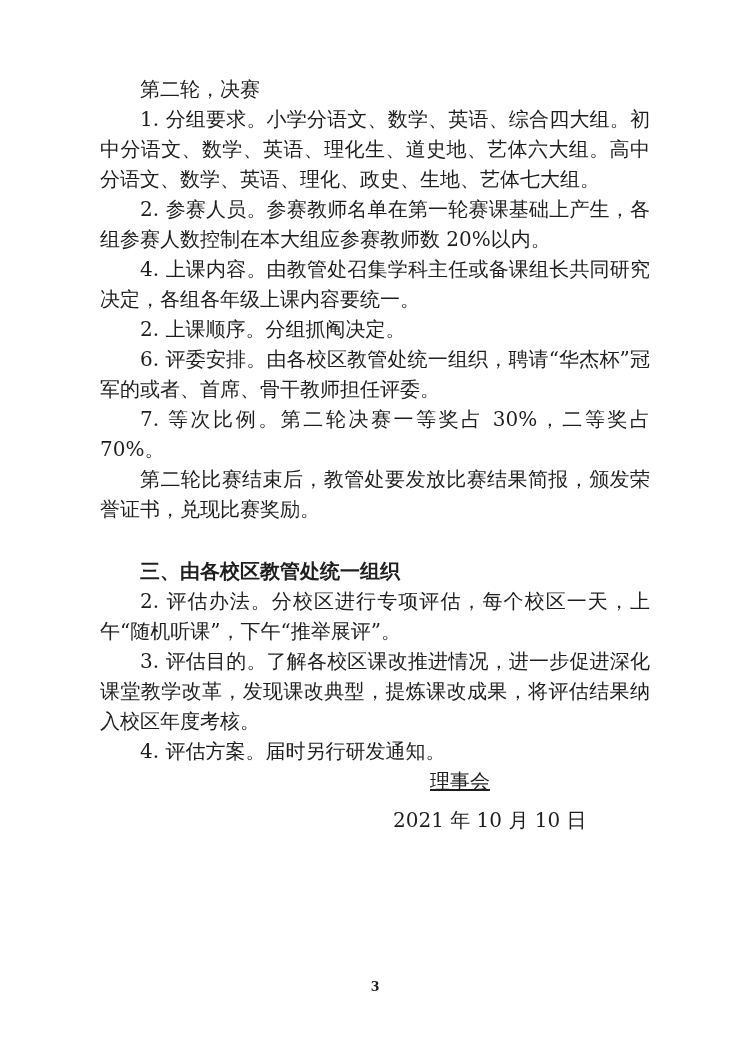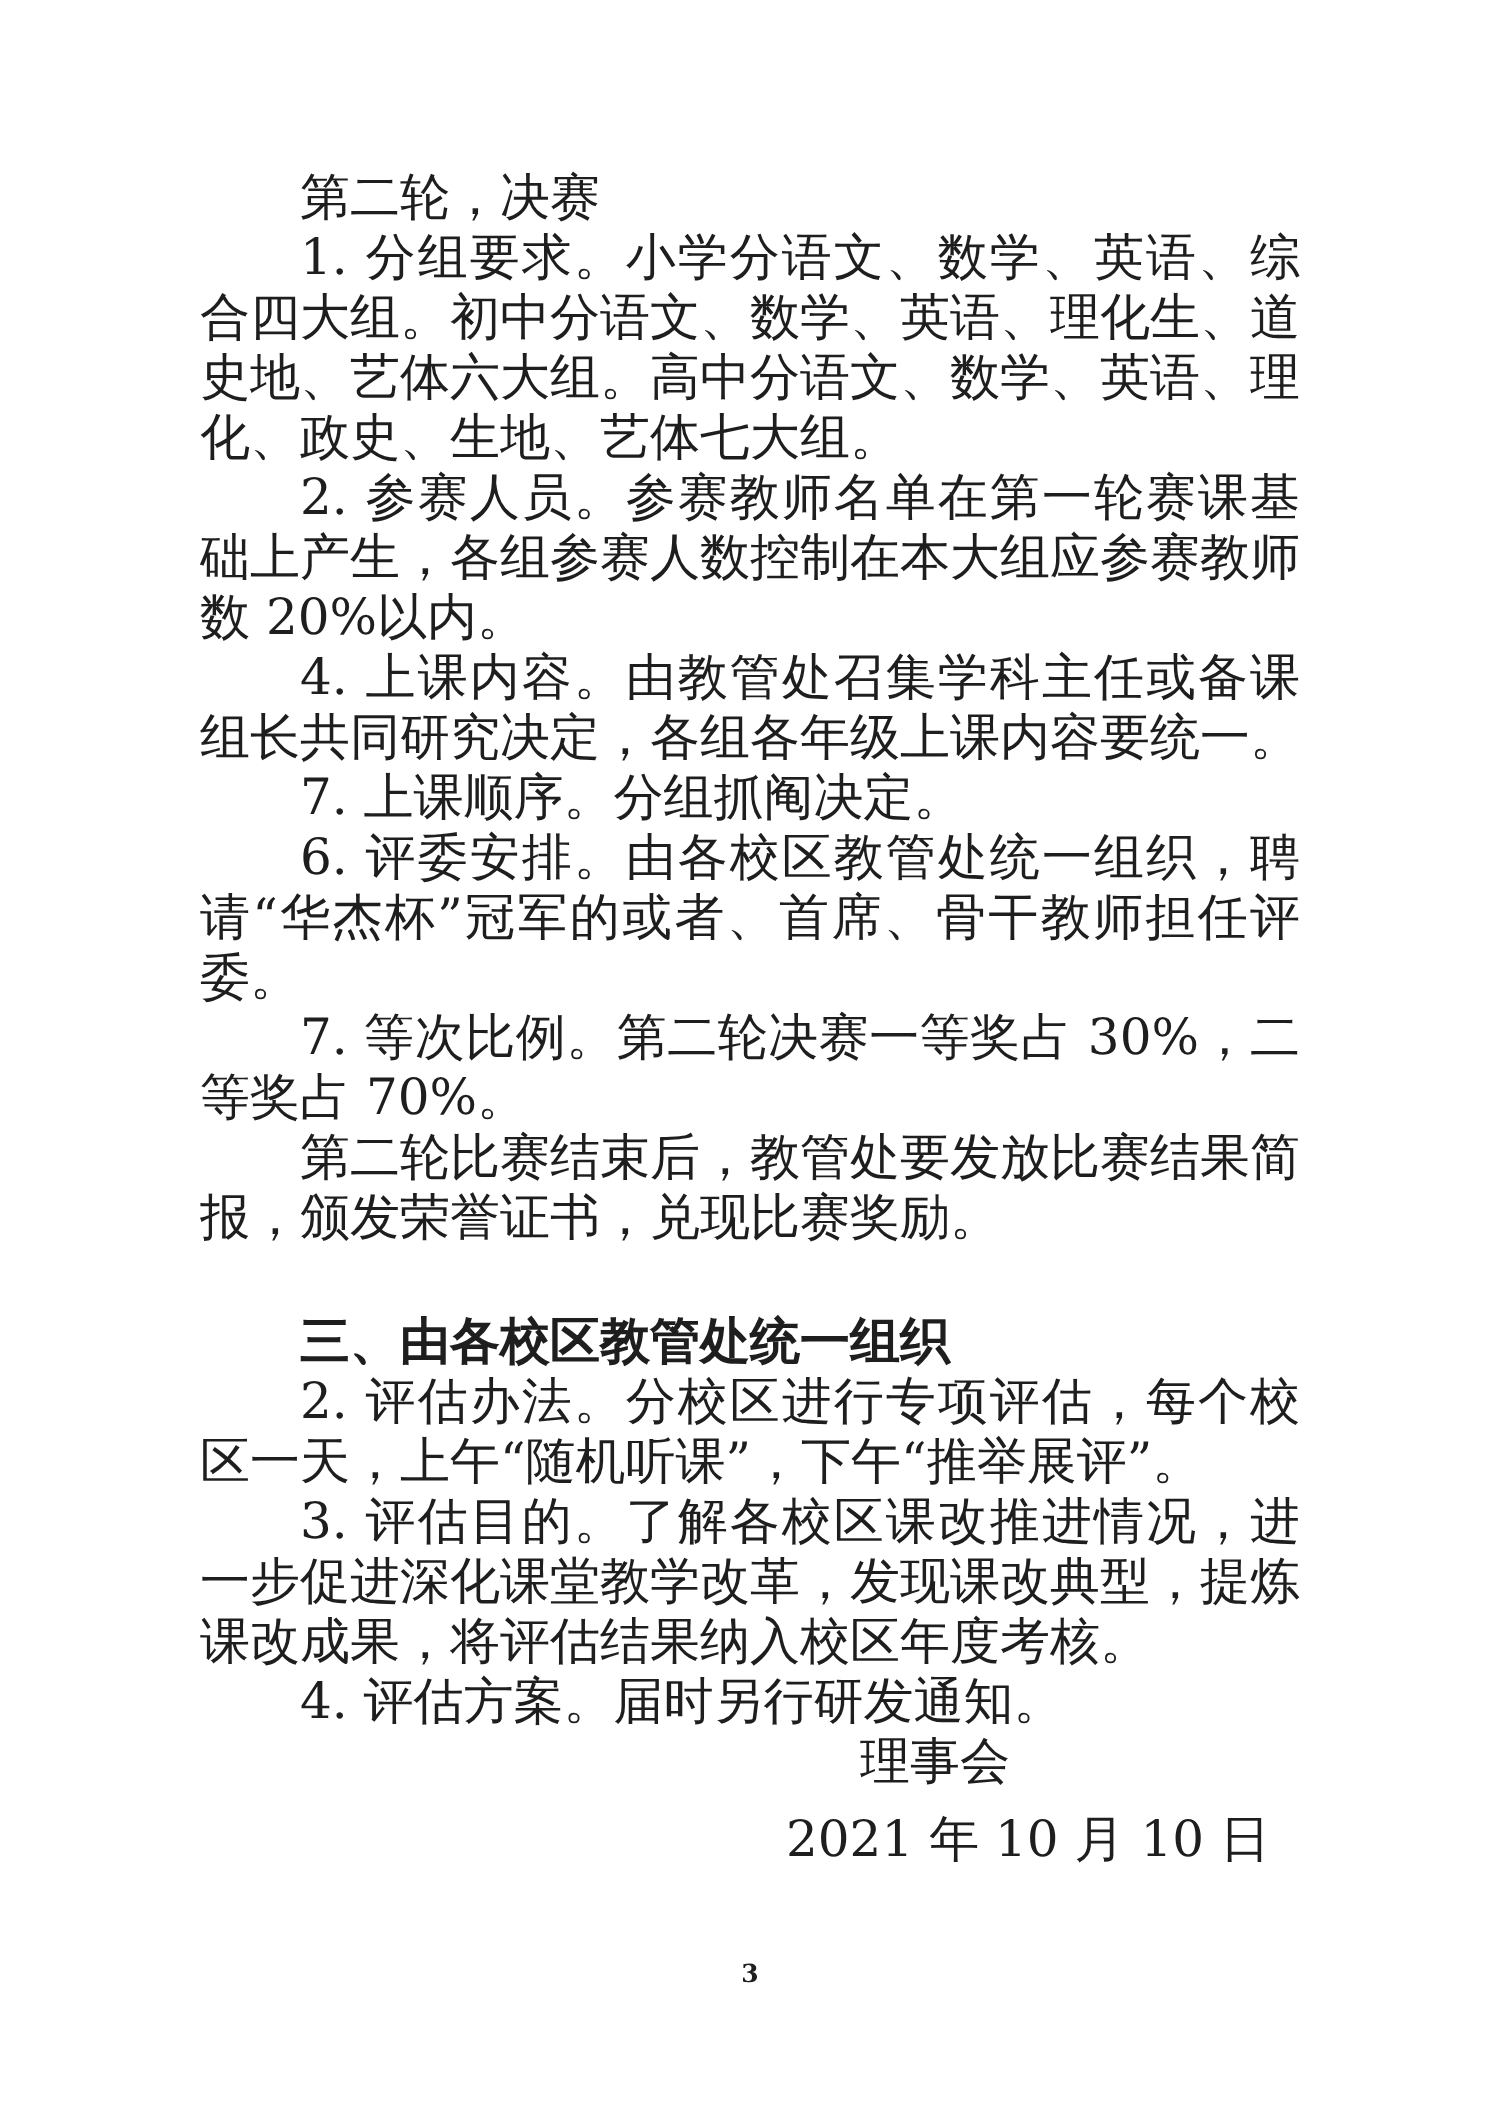--- a/index.html
+++ b/index.html
@@ -12,43 +12,44 @@
     width: 750px;
     height: 1061px;
     background: #ffffff;
     color: #1e1e1e;
     font-family: "DejaVu Serif", "Liberation Serif", serif;
     overflow: hidden;
   }
   .content {
     position: absolute;
     left: 100px;
-    top: 84px;
+    top: 74px;
     width: 550px;
-    font-size: 25px;
+    font-size: 20px;
     line-height: 30px;
   }
   .para {
     margin: 0;
     text-align: justify;
     text-indent: 2em;
     letter-spacing: 0;
   }
   .blank {
     height: 30px;
     margin: 0;
   }
   .heading {
     margin: 2px 0 0 0;
     text-indent: 2em;
     font-weight: bold;
   }
   .sig {
     margin: 0 0 0 330px;
     text-indent: 0;
+    text-decoration: underline;
   }
   .date {
     margin: 9px 0 0 293px;
     text-indent: 0;
   }
   .page-number {
     position: absolute;
     top: 979px;
     left: 0;
     width: 100%;
@@ -61,21 +62,21 @@
 </head>
 <body>
 
 <div class="page">
   <div class="content">
     <div id="paragraphs">
         <p class="para">第二轮，决赛</p>
         <p class="para">1. 分组要求。小学分语文、数学、英语、综合四大组。初中分语文、数学、英语、理化生、道史地、艺体六大组。高中分语文、数学、英语、理化、政史、生地、艺体七大组。</p>
         <p class="para">2. 参赛人员。参赛教师名单在第一轮赛课基础上产生，各组参赛人数控制在本大组应参赛教师数 20%以内。</p>
         <p class="para">4. 上课内容。由教管处召集学科主任或备课组长共同研究决定，各组各年级上课内容要统一。</p>
-        <p class="para">7. 上课顺序。分组抓阄决定。</p>
+        <p class="para">2. 上课顺序。分组抓阄决定。</p>
         <p class="para">6. 评委安排。由各校区教管处统一组织，聘请“华杰杯”冠军的或者、首席、骨干教师担任评委。</p>
         <p class="para">7. 等次比例。第二轮决赛一等奖占 30%，二等奖占 70%。</p>
         <p class="para">第二轮比赛结束后，教管处要发放比赛结果简报，颁发荣誉证书，兑现比赛奖励。</p>
         <p class="blank"></p>
         <p class="para heading">三、由各校区教管处统一组织</p>
         <p class="para">2. 评估办法。分校区进行专项评估，每个校区一天，上午“随机听课”，下午“推举展评”。</p>
         <p class="para">3. 评估目的。了解各校区课改推进情况，进一步促进深化课堂教学改革，发现课改典型，提炼课改成果，将评估结果纳入校区年度考核。</p>
         <p class="para">4. 评估方案。届时另行研发通知。</p>
       </div>
     <p class="para sig">理事会</p>

